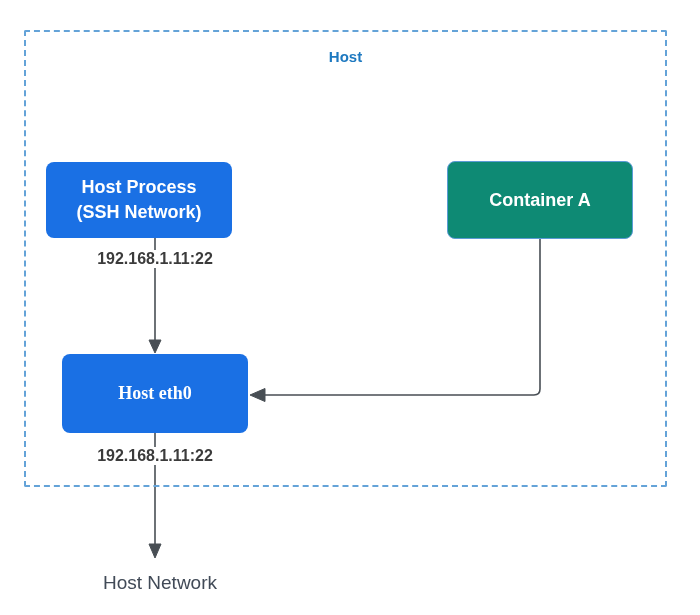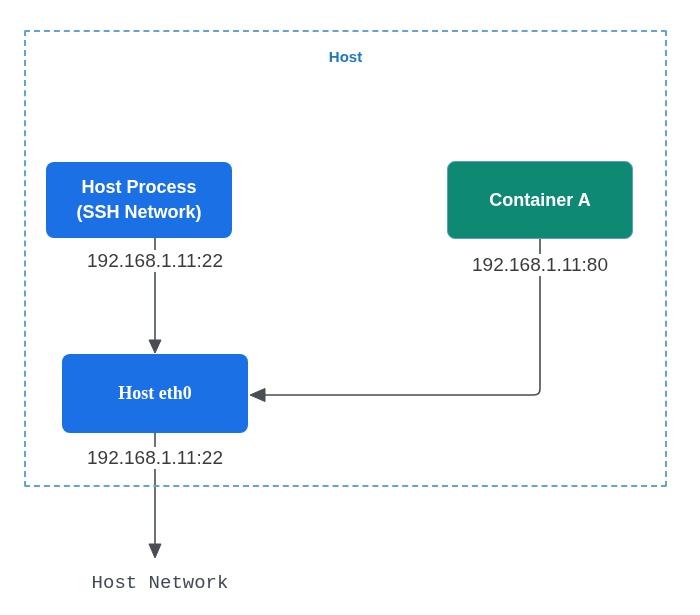--- a/index.html
+++ b/index.html
@@ -76,36 +76,35 @@
     justify-content: center;
   }
   .node-host-process { left: 46px; top: 162px; width: 186px; height: 76px; }
   .node-container-a  { left: 447px; top: 161px; width: 186px; height: 78px; }
   .node-host-eth0    { left: 62px; top: 354px; width: 186px; height: 79px; font-family: Liberation Serif, serif; }
   .ip-label {
     position: absolute;
     transform: translateX(-50%);
     background: var(--canvas-bg);
     padding: 0 5px;
-    font-size: 19px;
-    font-weight: normal;
+    font-size: 16px;
+    font-weight: bold;
     color: var(--ip-text);
     white-space: nowrap;
   }
   .ip-host-process { left: 155px; top: 250px; }
   .ip-container-a  { left: 540px; top: 254px; }
   .ip-host-eth0    { left: 155px; top: 447px; }
   .external-label {
     position: absolute;
     left: 160px; top: 572px;
     transform: translateX(-50%);
     font-size: 19px;
     color: var(--ext-text);
     white-space: nowrap;
-    font-family: Liberation Mono, monospace;
   }
 </style>
 </head>
 <body>
 
 <div class="canvas">
 
   <svg class="connectors" viewBox="0 0 700 615" xmlns="http://www.w3.org/2000/svg">
 
     <path d="M155,238 L155,341"></path>
@@ -131,18 +130,17 @@
 
   <div class="node node-teal node-container-a">
     <div>Container A</div>
   </div>
 
   <div class="node node-blue node-host-eth0">
     <div>Host eth0</div>
   </div>
 
   <div class="ip-label ip-host-process">192.168.1.11:22</div>
-  <div class="ip-label ip-container-a">192.168.1.11:80</div>
   <div class="ip-label ip-host-eth0">192.168.1.11:22</div>
 
   <div class="external-label">Host Network</div>
 
 </div>
 
 </body></html>

